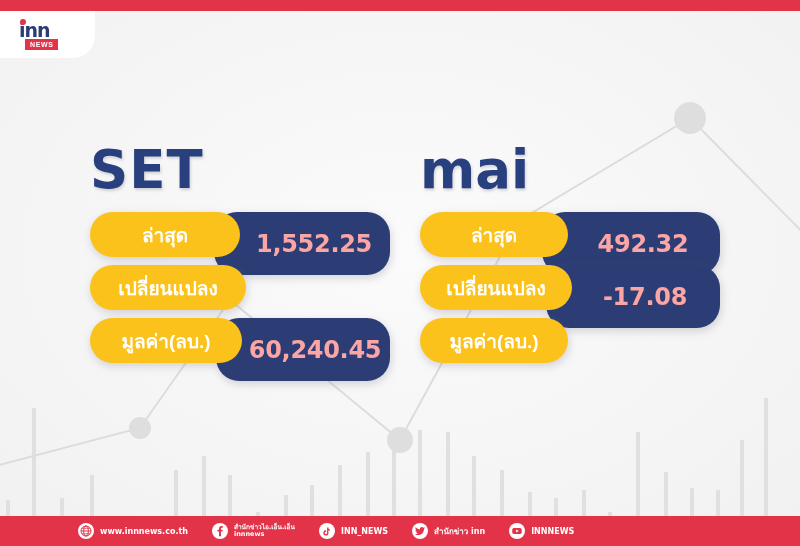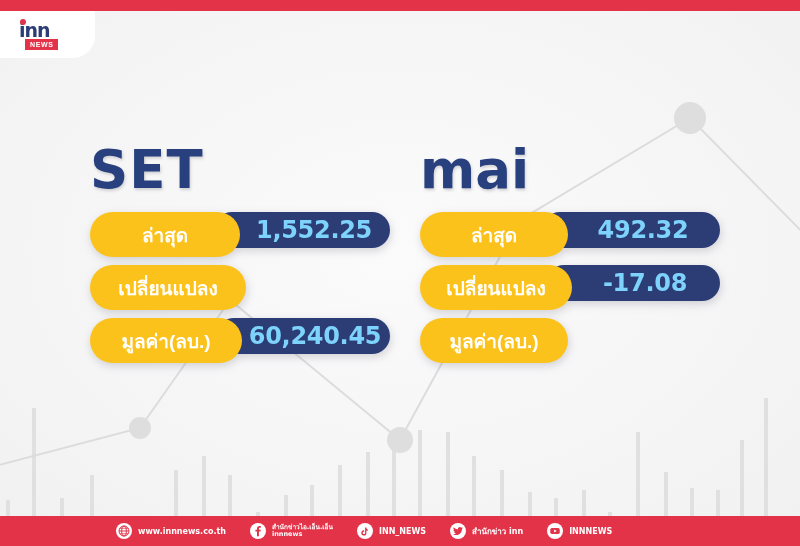--- a/index.html
+++ b/index.html
@@ -124,29 +124,29 @@
     font-family: Liberation Sans, sans-serif;
     font-size: 19px;
     font-weight: 600;
     padding: 0 14px;
     min-width: 150px;
   }
   .pill-value {
     position: relative;
     z-index: 1;
     margin-left: -26px;
-    height: 36px;
+    height: 63px;
     border-radius: 23px;
     background: #2b3d74;
     flex: 1;
     display: flex;
     align-items: center;
     justify-content: center;
     padding-left: 24px;
-    color: #7dd3fc;
+    color: #fca5a5;
     font-family: "DejaVu Sans", sans-serif;
     font-size: 24px;
     font-weight: bold;
     letter-spacing: -0.3px;
   }
 
   .col-set .row-1 .pill-label { min-width: 150px; }
   .col-set .row-2 .pill-label { min-width: 156px; }
   .col-set .row-3 .pill-label { min-width: 152px; }
   .col-mai .row-1 .pill-label { min-width: 148px; }
@@ -156,21 +156,21 @@
   
   .footer {
     position: absolute;
     left: 0; bottom: 0;
     width: 800px;
     height: 30px;
     background: #e23349;
     z-index: 6;
     display: flex;
     align-items: center;
-    padding-left: 116px;
+    padding-left: 78px;
     gap: 0px;
   }
   .f-item {
     display: flex;
     align-items: center;
     gap: 6px;
     margin-right: 24px;
   }
   .f-icon {
     width: 16px; height: 16px;

